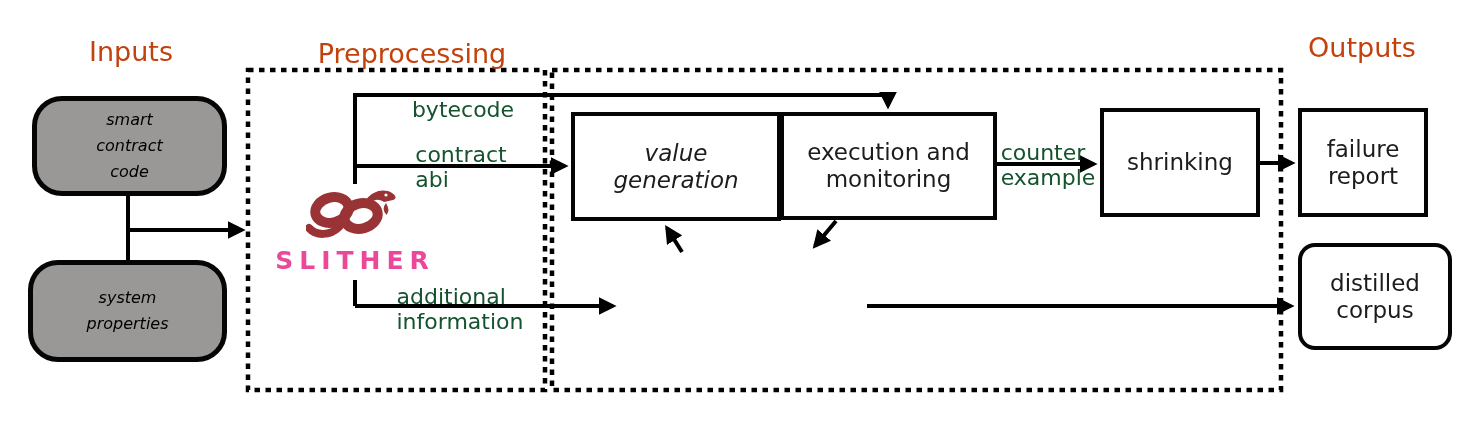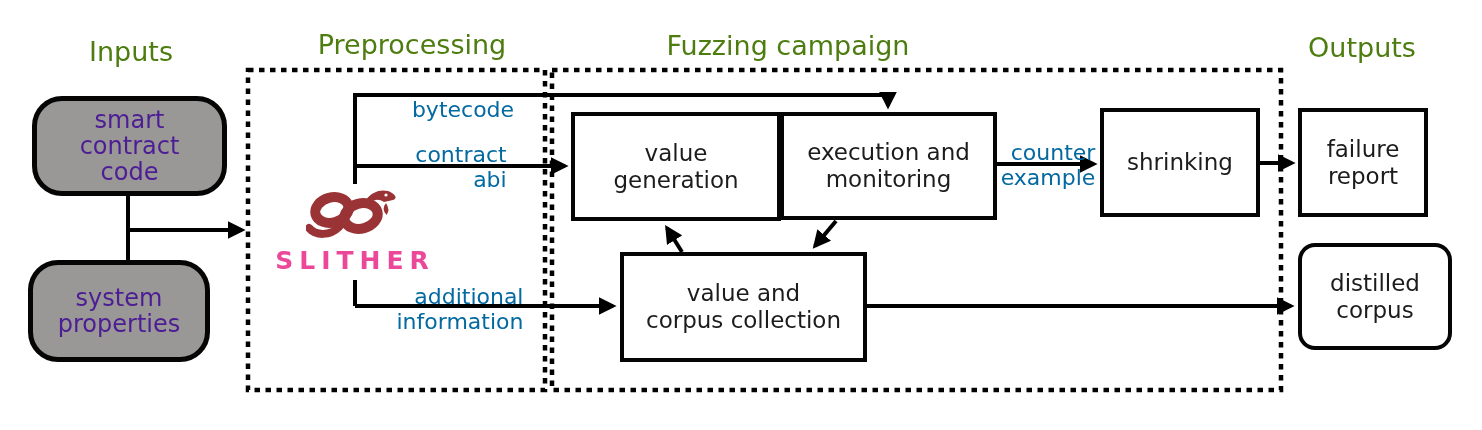--- a/index.html
+++ b/index.html
@@ -4,48 +4,48 @@
 <style>
   html,body { margin:0; padding:0; background:#ffffff; }
   .canvas {
     position:relative; width:1482px; height:430px; background:#ffffff;
     font-family:"DejaVu Sans","Liberation Sans",sans-serif; overflow:hidden;
   }
   svg.wires { position:absolute; left:0; top:0; width:1482px; height:430px; }
 
   .sec-label {
     position:absolute; transform:translate(-50%,-50%);
-    font-size:27px; color:#4d7c0f; white-space:nowrap;
+    font-size:27px; color:#c2410c; white-space:nowrap;
   }
   .node {
     position:absolute; box-sizing:border-box;
     border:4px solid #050505; background:#ffffff;
     display:flex; align-items:center; justify-content:center;
   }
   .node-label {
     white-space:pre-line; text-align:center;
     font-size:23px; line-height:27px; color:#1c1c1c;
   }
   .node--gray { background:#9a9896; border-width:5px; border-radius:30px; }
-  .node--gray .node-label { color:#4c1d95; font-size:24px; line-height:26px; }
+  .node--gray .node-label { color:#000000; font-size:16px; line-height:26px;font-style:italic; }
 
   
   .n-smart    { left:32px;   top:96px;  width:195px; height:100px; }
-  .n-system   { left:28px;   top:260px; width:182px; height:102px; }
-  .n-vg       { left:571px;  top:112px; width:210px; height:109px; }
+  .n-system   { left:28px;   top:260px; width:199px; height:102px; }
+  .n-vg       { left:571px;  top:112px; width:210px; height:109px;font-style:italic; }
   .n-em       { left:780px;  top:112px; width:217px; height:108px; }
   .n-shrink   { left:1100px; top:108px; width:160px; height:109px; }
   .n-failure  { left:1298px; top:108px; width:130px; height:109px; }
   .n-vcc      { left:620px;  top:252px; width:247px; height:110px; }
   .n-distill  { left:1298px; top:243px; width:154px; height:107px;border-radius:17px; }
 
   .edge-label {
     position:absolute; transform:translate(-50%,-50%);
-    font-size:22px; line-height:25px; color:#0369a1;
-    text-align:right; white-space:pre-line;
+    font-size:22px; line-height:25px; color:#14532d;
+    text-align:left; white-space:pre-line;
   }
   .el-bytecode   { left:463px;  top:109px; }
   .el-abi        { left:461px;  top:167px; }
   .el-counter    { left:1048px; top:165px; }
   .el-addinfo    { left:460px;  top:309px; }
   .el-serialized { left:1051px; top:308px; }
 
   .slither-wordmark {
     position:absolute; left:355px; top:260px; transform:translate(-50%,-50%);
     font-size:25px; font-weight:bold; letter-spacing:6px; color:#ec4899;
@@ -86,22 +86,21 @@
     <line x1="355" y1="280" x2="355" y2="306" stroke="#000000" stroke-width="4"></line>
     <line x1="355" y1="306" x2="613" y2="306" stroke="#000000" stroke-width="4" marker-end="url(#arr)"></line>
 
     <line x1="867" y1="306" x2="1291" y2="306" stroke="#000000" stroke-width="4" marker-end="url(#arr)"></line>
 
     <line x1="682" y1="252" x2="667" y2="228" stroke="#000000" stroke-width="4" marker-end="url(#arr)"></line>
     <line x1="836" y1="221" x2="815" y2="246" stroke="#000000" stroke-width="4" marker-end="url(#arr)"></line>
   </svg>
 
   <div class="sec-label" style="left:131px; top:51px;">Inputs</div>
-  <div class="sec-label" style="left:412px; top:44px;text-align:right;">Preprocessing</div>
-  <div class="sec-label" style="left:788px; top:45px;">Fuzzing campaign</div>
+  <div class="sec-label" style="left:412px; top:53px;text-align:right;">Preprocessing</div>
   <div class="sec-label" style="left:1362px; top:47px;text-align:right;">Outputs</div>
 
   <div class="node node--gray n-smart">
     <span class="node-label">smart
 contract
 code</span>
   </div>
   <div class="node node--gray n-system">
     <span class="node-label">system
 properties</span>
@@ -121,24 +120,20 @@
     <span class="node-label">value
 generation</span>
   </div>
   <div class="node n-shrink">
     <span class="node-label">shrinking</span>
   </div>
   <div class="node n-em">
     <span class="node-label">execution and
 monitoring</span>
   </div>
-  <div class="node n-vcc">
-    <span class="node-label">value and
-corpus collection</span>
-  </div>
 
   <div class="node n-failure">
     <span class="node-label">failure
 report</span>
   </div>
   <div class="node n-distill">
     <span class="node-label">distilled
 corpus</span>
   </div>
 

